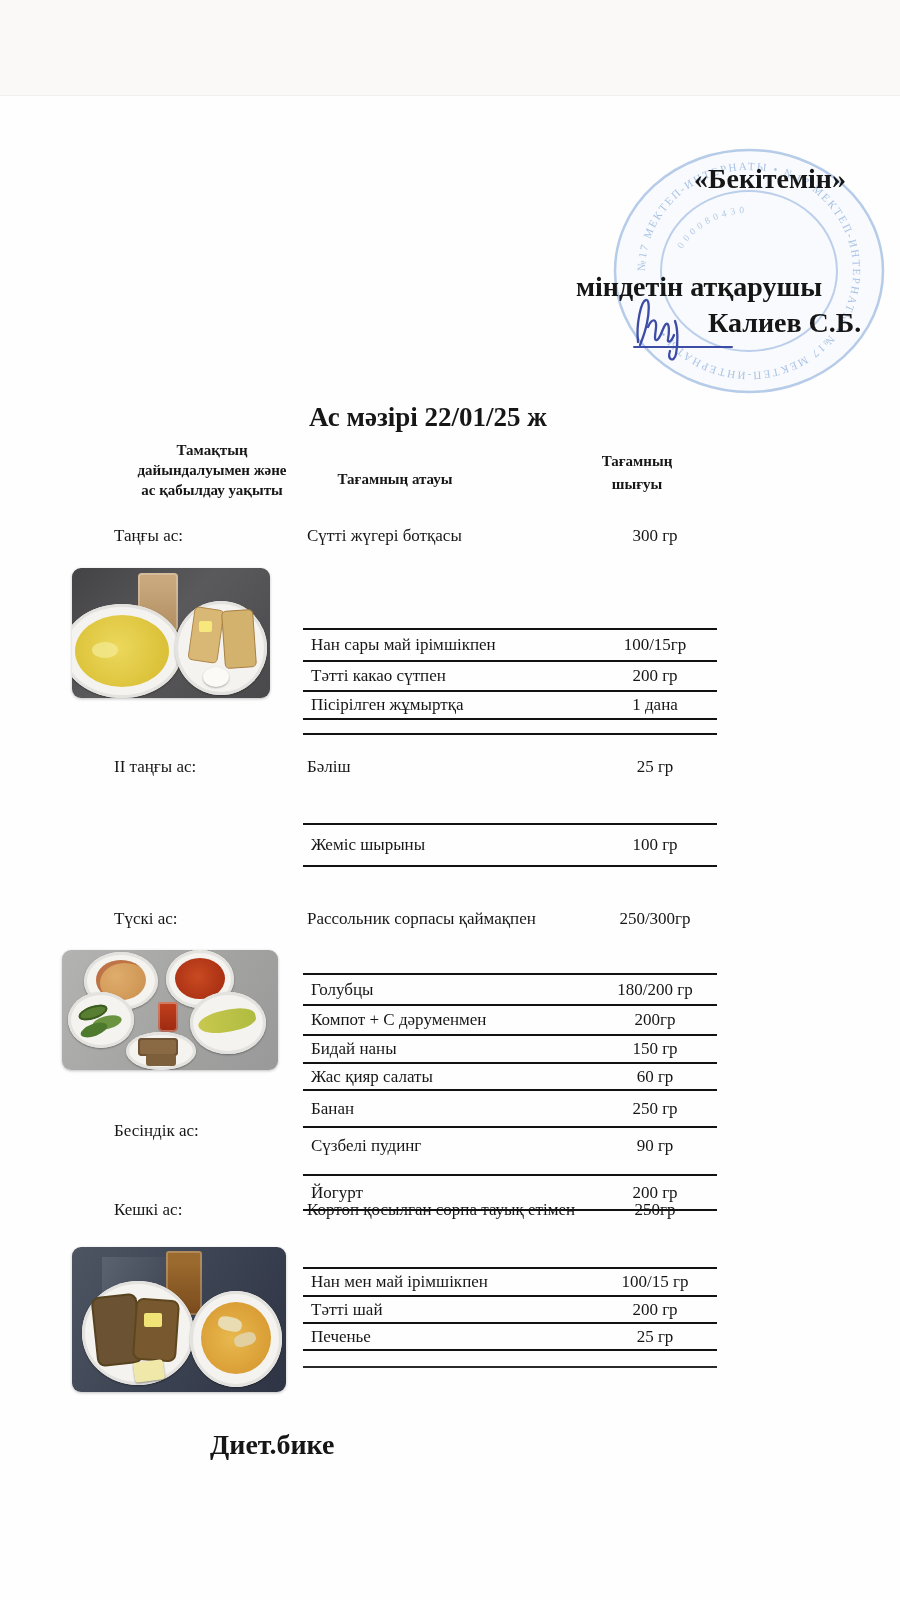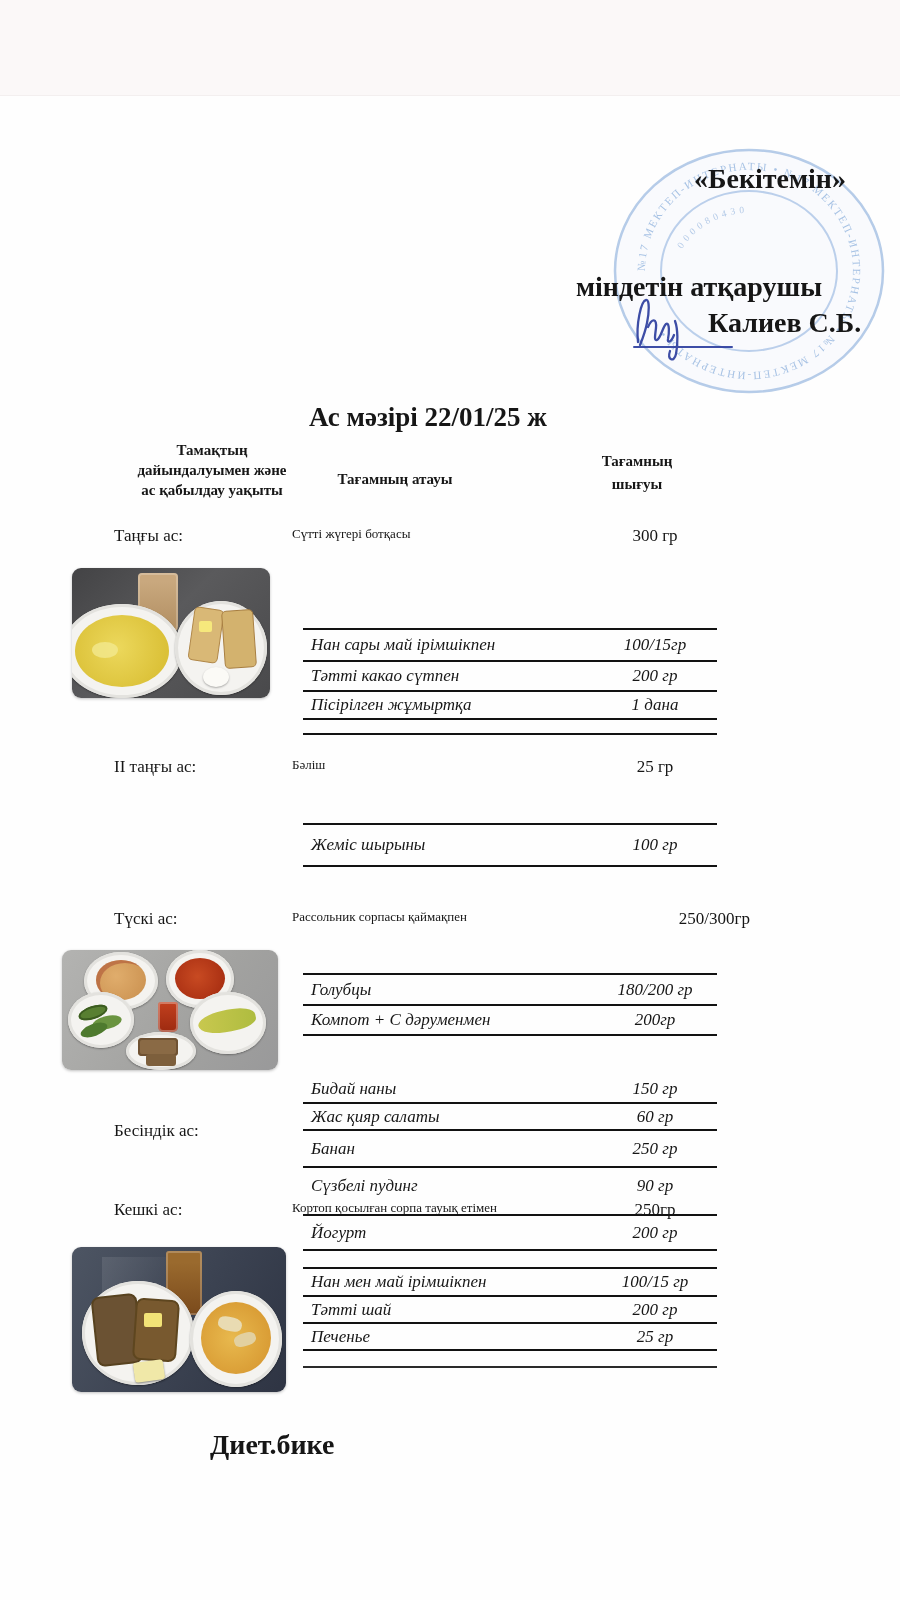--- a/index.html
+++ b/index.html
@@ -12,25 +12,25 @@
   .top-band{position:absolute;left:0;top:0;width:900px;height:95px;background:#fbf8f8;border-bottom:1px solid #f3efef;}
   
   .stamp-line{position:absolute;font-weight:bold;font-size:28px;line-height:36px;white-space:nowrap;display:flex;justify-content:center;}
   .seal-svg{position:absolute;left:610px;top:145px;}
   .sig-svg{position:absolute;left:620px;top:290px;}
   
   .title{position:absolute;left:278px;top:402px;width:300px;text-align:center;font-size:27px;font-weight:bold;white-space:nowrap;}
   .hdr{position:absolute;font-size:15px;font-weight:bold;text-align:center;line-height:20px;}
   
   .mlbl{position:absolute;left:114px;font-size:17px;font-weight:normal;white-space:nowrap;}
-  .dish{position:absolute;left:292px;font-size:13px;white-space:nowrap;}
+  .dish{position:absolute;left:307px;font-size:17px;white-space:nowrap;}
   .amt{position:absolute;left:560px;width:190px;text-align:center;font-size:17px;white-space:nowrap;}
   
   .tbl{position:absolute;left:303px;width:414px;border-top:2px solid #121212;}
-  .trow{position:relative;border-bottom:2px solid #121212;font-style:italic;}
+  .trow{position:relative;border-bottom:2px solid #121212;}
   .tname{position:absolute;left:8px;top:50%;transform:translateY(-50%);font-size:17px;white-space:nowrap;}
   .tamt{position:absolute;left:257px;width:190px;top:50%;transform:translateY(-50%);text-align:center;font-size:17px;white-space:nowrap;}
   .hline{position:absolute;left:303px;width:414px;border-top:2px solid #121212;}
   
   .photo{position:absolute;border-radius:9px;overflow:hidden;box-shadow:0 1px 3px rgba(0,0,0,.25);}
   .ph{position:absolute;}
   .plate{background:#f4f3f0;border-radius:50%;box-shadow:inset 0 0 0 3px #e3e2de, 0 1px 2px rgba(0,0,0,.35);}
   
   .footer1{position:absolute;left:210px;top:1429px;width:300px;text-align:left;font-size:28px;font-weight:bold;}
   .footer2{position:absolute;left:118px;top:1464px;font-size:29px;font-weight:bold;white-space:nowrap;}
@@ -122,21 +122,21 @@
 
   <div class="tbl" style="top:823px;">
     <div class="trow" style="height:40px;">
       <span class="tname">Жеміс шырыны</span>
       <span class="tamt">100 гр</span>
     </div>
   </div>
 
   <div class="mlbl" style="top:909px;">Түскі ас:</div>
   <div class="dish" style="top:909px;">Рассольник  сорпасы  қаймақпен</div>
-  <div class="amt" style="top:909px;text-align:right;">250/300гр</div>
+  <div class="amt" style="top:909px;">250/300гр</div>
 
   <div class="photo" style="left:62px;top:950px;width:216px;height:120px;background:linear-gradient(125deg,#b3b3b1,#a2a2a0 60%,#99999a);">
     <div class="ph plate" style="left:22px;top:2px;width:74px;height:58px;">
       <div class="ph" style="left:12px;top:8px;width:50px;height:40px;border-radius:50%;background:radial-gradient(circle at 40% 40%,#e0ad6c,#c98f4e);box-shadow:inset 4px 3px 0 rgba(160,60,40,.45);"></div>
     </div>
     <div class="ph plate" style="left:104px;top:0px;width:68px;height:58px;">
       <div class="ph" style="left:9px;top:8px;width:50px;height:41px;border-radius:50%;background:radial-gradient(circle at 45% 45%,#c84a22,#a92f12 80%);"></div>
     </div>
     <div class="ph plate" style="left:6px;top:42px;width:66px;height:56px;">
       <div class="ph" style="left:10px;top:14px;width:30px;height:13px;border-radius:50%;background:#587f31;transform:rotate(-18deg);box-shadow:inset 0 0 0 2px #3c5c20;"></div>
@@ -155,21 +155,21 @@
 
   <div class="tbl" style="top:973px;">
     <div class="trow" style="height:29px;">
       <span class="tname">Голубцы</span>
       <span class="tamt">180/200 гр</span>
     </div>
     <div class="trow" style="height:28px;">
       <span class="tname">Компот   + С дәруменмен</span>
       <span class="tamt">200гр</span>
     </div>
-    <div class="trow" style="height:26px;margin-top:40px;">
+    <div class="trow" style="height:26px;">
       <span class="tname">Бидай наны</span>
       <span class="tamt">150 гр</span>
     </div>
     <div class="trow" style="height:25px;">
       <span class="tname">Жас қияр салаты</span>
       <span class="tamt">60 гр</span>
     </div>
     <div class="trow" style="height:35px;">
       <span class="tname">Банан</span>
       <span class="tamt">250 гр</span>

